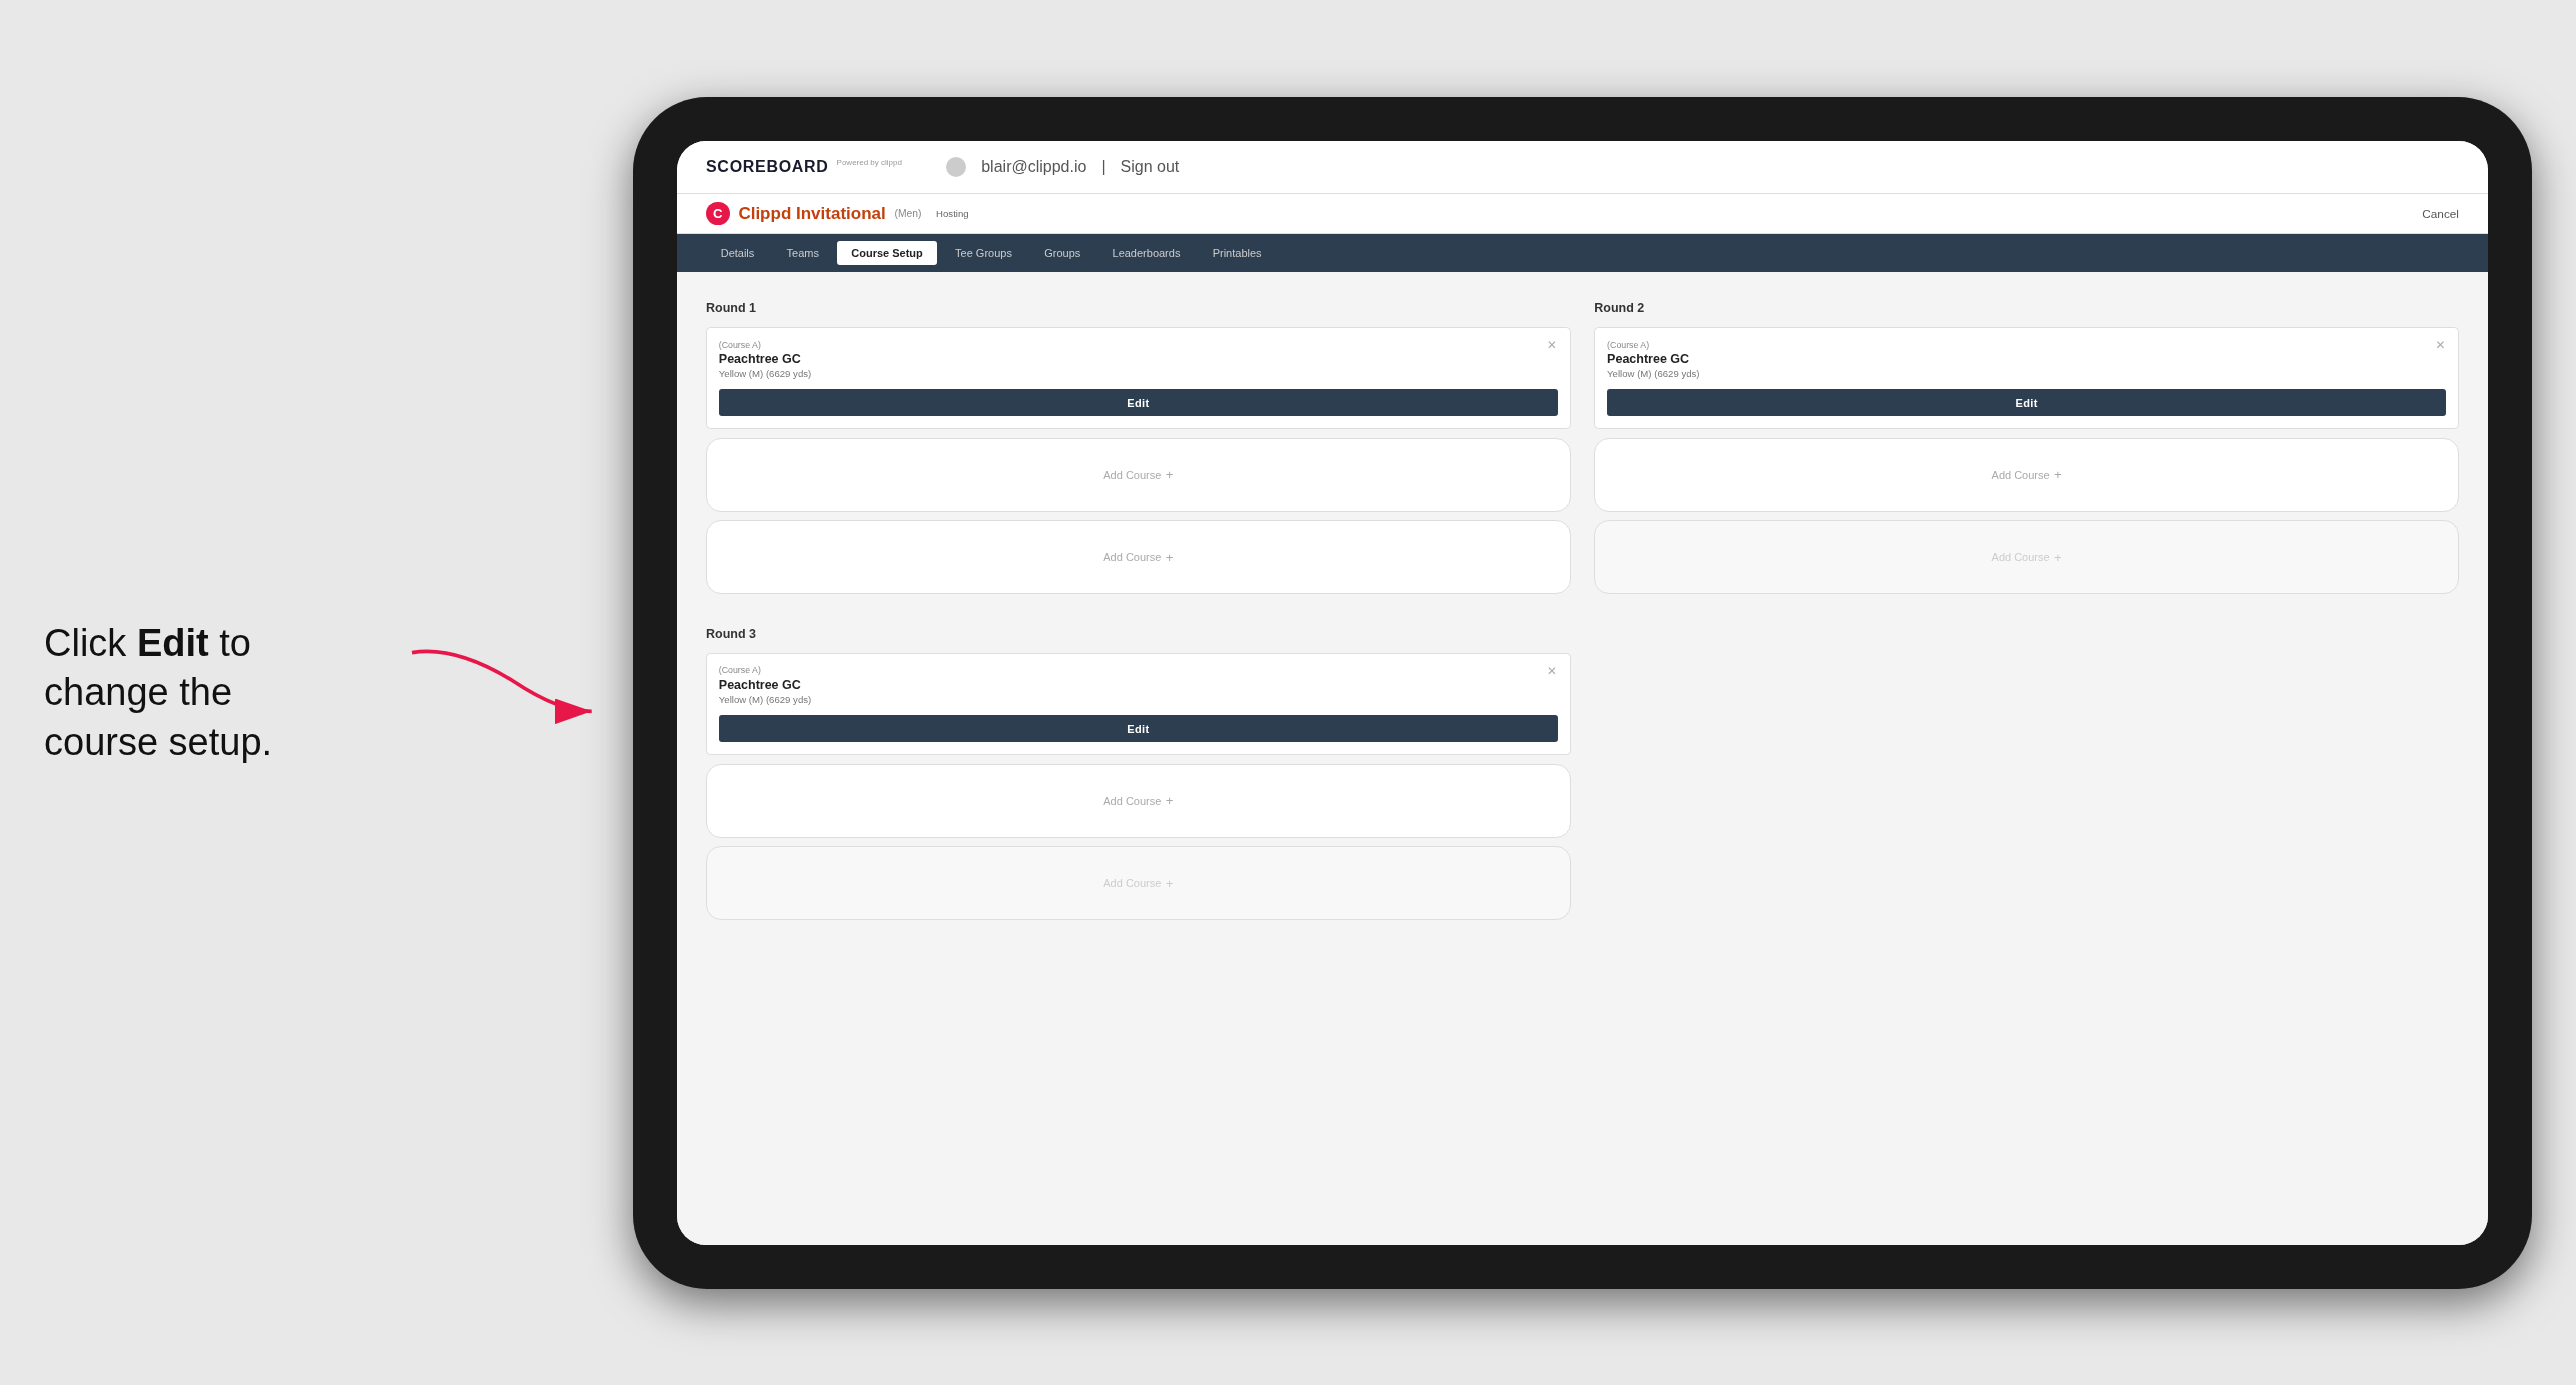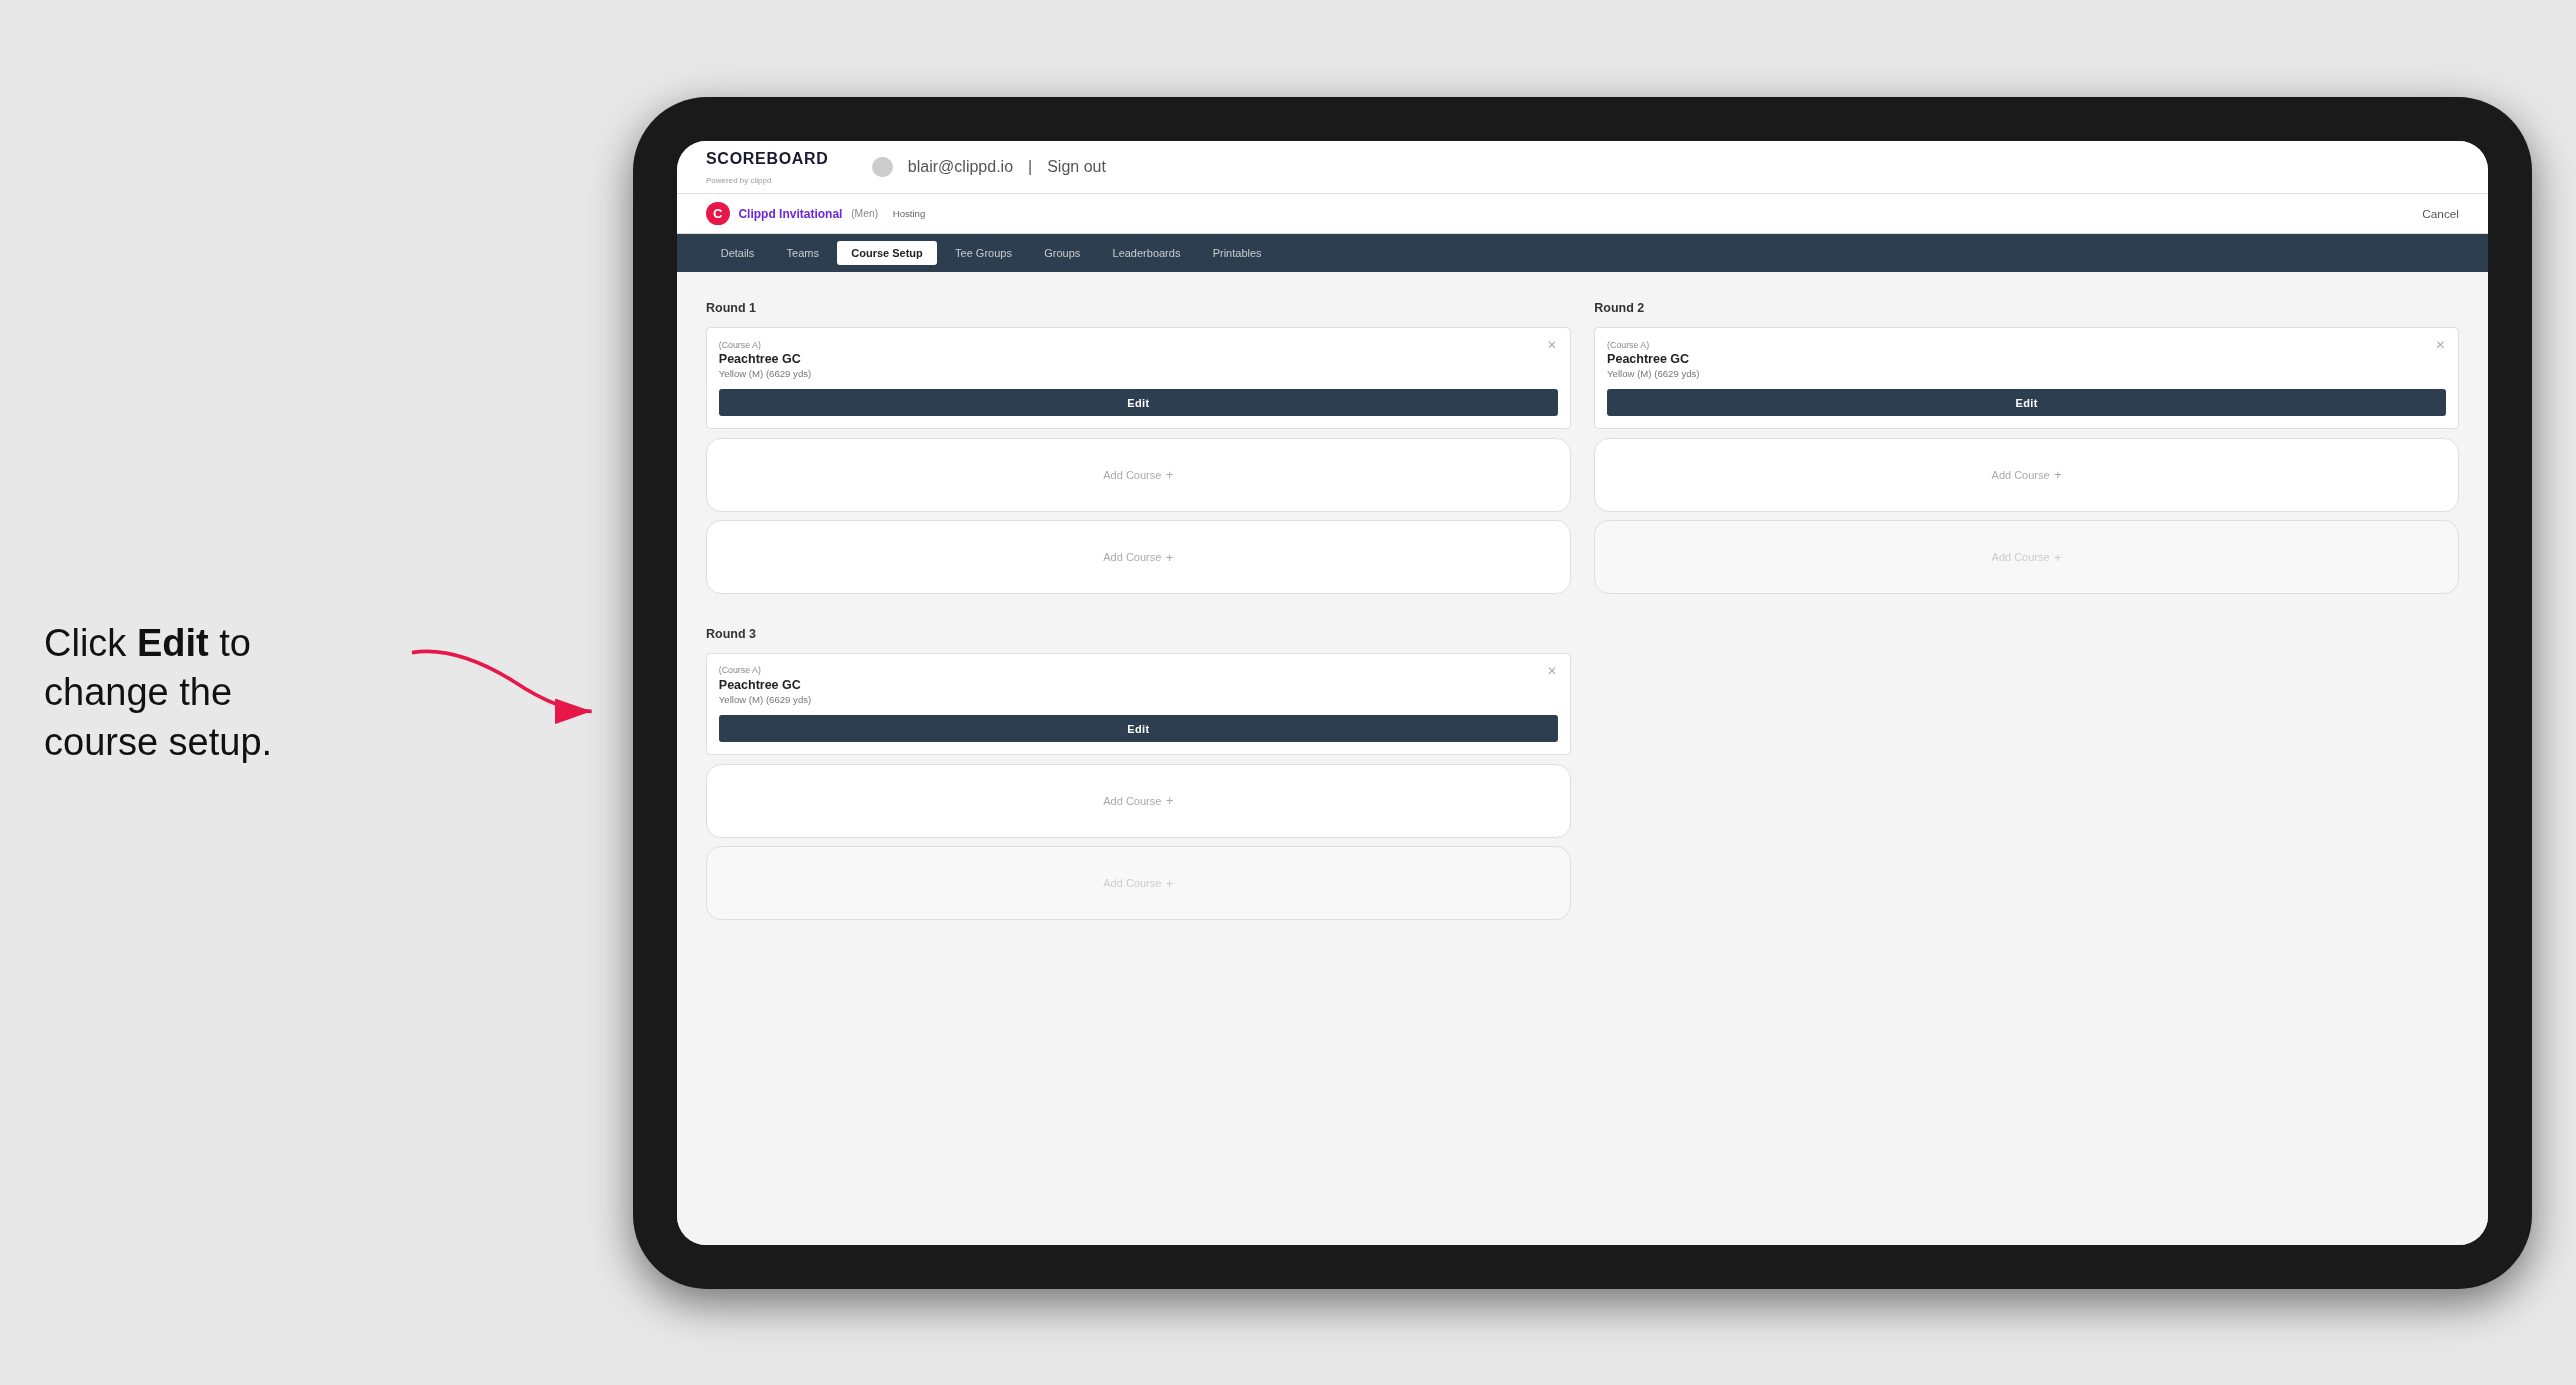--- a/index.html
+++ b/index.html
@@ -70,21 +70,21 @@
       padding: 0 29px;
       height: 53px;
       display: flex;
       align-items: center;
       gap: 29px;
       flex-shrink: 0;
     }
 
     .scoreboard-logo {
       display: flex;
-      flex-direction: column;
+      flex-direction: row;
       margin-right: 14.7px;
       gap: 8px;
     }
     .scoreboard-logo .logo-main {
       font-size: 16px;
       font-weight: 900;
       letter-spacing: 0.7px;
       color: #1a1a2e;
     }
     .scoreboard-logo .logo-sub {
@@ -146,23 +146,23 @@
       background: #e8174a;
       border-radius: 50%;
       display: flex;
       align-items: center;
       justify-content: center;
       color: white;
       font-weight: 900;
       font-size: 13.2px;
     }
     .tournament-name {
-      font-size: 12px;
+      font-size: 17px;
       font-weight: 600;
-      color: #6d28d9;
+      color: #c2410c;
     }
     .tournament-gender {
       font-size: 10.3px;
       color: #888;
     }
     .hosting-badge {
       font-size: 9.6px;
       color: #666;
       margin-left: 5.9px;
     }

